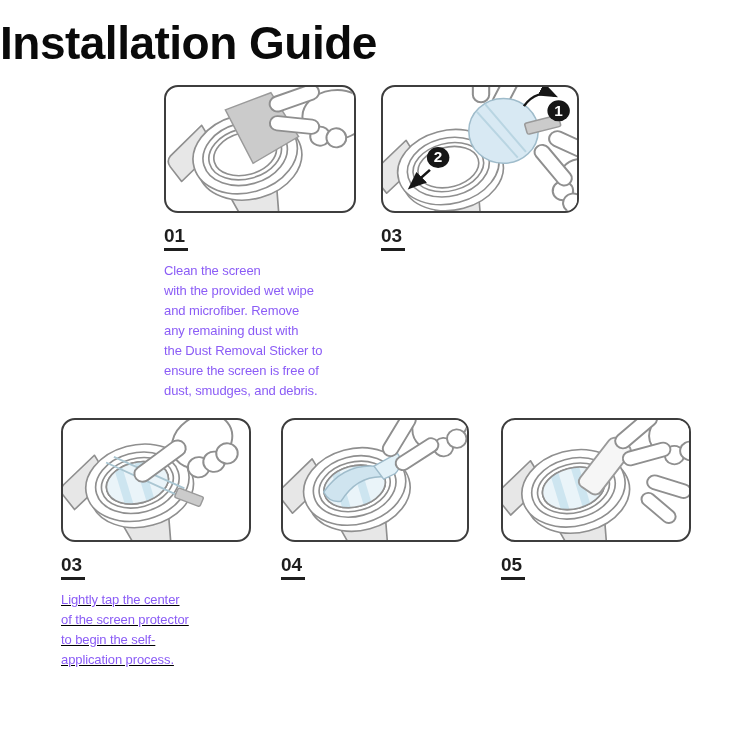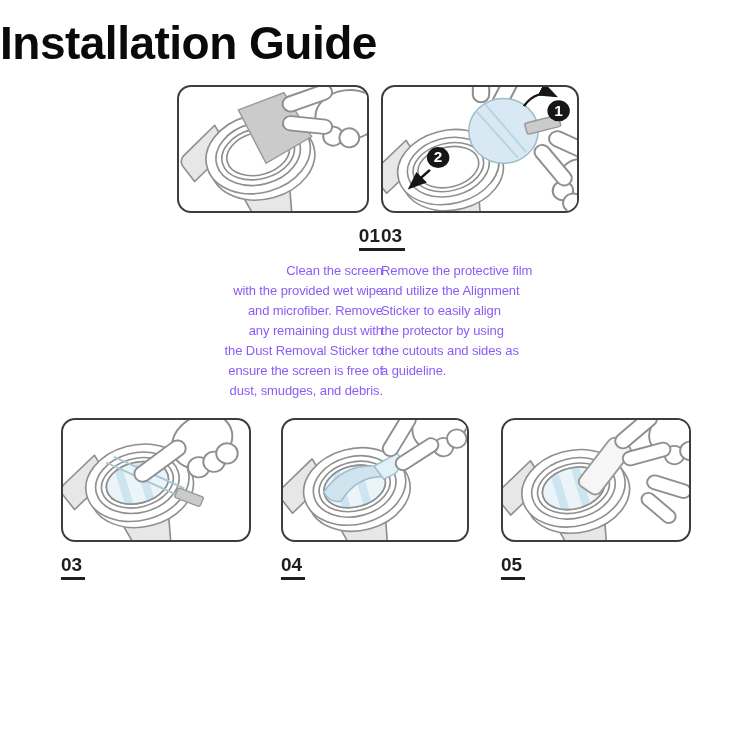--- a/index.html
+++ b/index.html
@@ -5,21 +5,21 @@
   html,body { margin:0; padding:0; background:#ffffff; }
   .page {
     position:relative; width:750px; height:750px; background:#ffffff;
     font-family:"Liberation Sans", sans-serif; overflow:hidden;
   }
   .title {
     position:absolute; top:16px; left:0; width:750px; 
     font-size:46px; font-weight:700; color:#0a0a0a; letter-spacing:-0.5px;
   }
   .step { position:absolute; }
-  .s1 { left:177px; top:85px;  width:206px;text-align:right; }
+  .s1 { left:164px; top:85px;  width:206px; }
   .s2 { left:381px; top:85px;  width:206px; }
   .s3 { left:61px;  top:418px; width:212px;text-decoration:underline; }
   .s4 { left:281px; top:418px; width:200px;text-decoration:underline; }
   .s5 { left:501px; top:418px; width:212px; }
   .panel {
     border:2px solid #3d3d3d; border-radius:14px; background:#fff;
     overflow:hidden; box-sizing:border-box;
   }
   .s1 .panel { width:192px; height:128px; }
   .s2 .panel { width:198px; height:128px; }
@@ -131,26 +131,20 @@
         </g>
         <path class="arrow" d="M138,20 C146,8 158,4 168,9" marker-end="url(#arrh)"></path>
         <circle class="badge" cx="172" cy="25" r="11"></circle>
         <text class="badge-t" x="172" y="30">1</text>
         <circle class="badge" cx="54" cy="74" r="11"></circle>
         <text class="badge-t" x="54" y="79">2</text>
         <path class="arrow" d="M46,87 L27,105" marker-end="url(#arrh)"></path>
       </svg>
     </div>
     <div class="num">03</div>
-    <p class="desc">Remove the protective film
-and utilize the Alignment
-Sticker to easily align
-the protector by using
-the cutouts and sides as
-a guideline.</p>
   </section>
 
   <section class="step s3">
     <div class="panel">
       <svg viewBox="0 0 190 130" preserveAspectRatio="none">
         <g transform="translate(76,68) scale(0.85) rotate(-16)">
           <use href="#watch"></use>
           <g clip-path="url(#faceclip)">
             <ellipse class="facefill" cx="0" cy="0" rx="38" ry="26"></ellipse>
             <rect class="stripe" x="-22" y="-32" width="10" height="64"></rect>
@@ -161,20 +155,24 @@
         <path d="M44,46 L118,82 M52,40 L124,74" stroke="#aac6d2" stroke-width="2" fill="none"></path>
         <g transform="translate(116,78) rotate(22)">
           <rect class="cloth" x="0" y="-5" width="28" height="11" rx="2"></rect>
         </g>
         <g transform="translate(76,62) rotate(-38)">
           <use href="#hand-point"></use>
         </g>
       </svg>
     </div>
     <div class="num">03</div>
+    <p class="desc">Lightly tap the center
+of the screen protector
+to begin the self-
+application process.</p>
   </section>
 
   <section class="step s4">
     <div class="panel">
       <svg viewBox="0 0 190 130" preserveAspectRatio="none">
         <g transform="translate(74,72) scale(0.85) rotate(-16)">
           <use href="#watch"></use>
           <g clip-path="url(#faceclip)">
             <ellipse class="facefill" cx="0" cy="0" rx="38" ry="26"></ellipse>
             <rect class="stripe" x="-22" y="-32" width="10" height="64"></rect>

